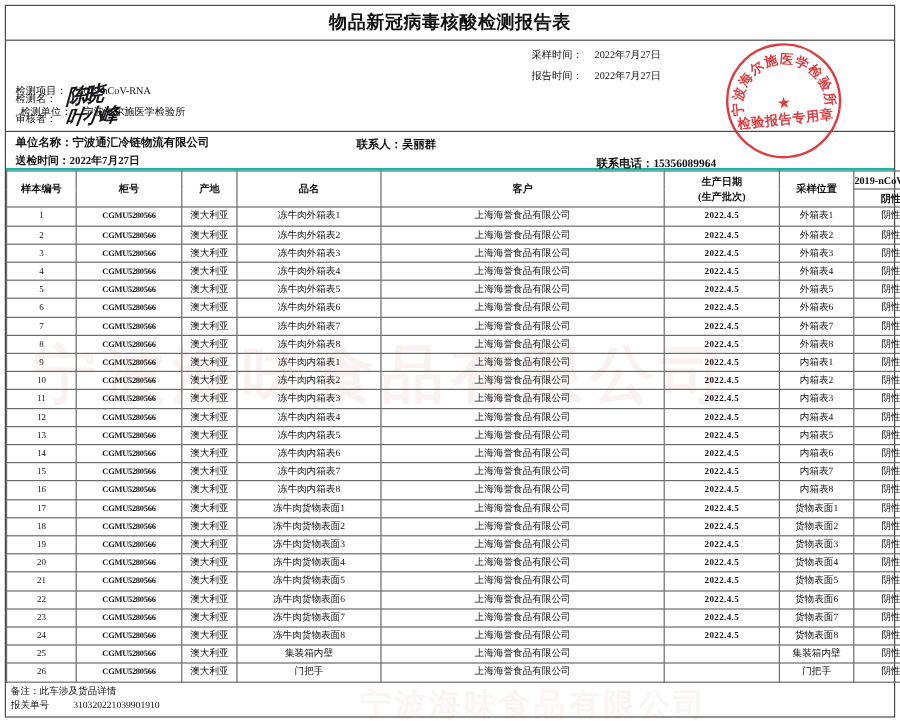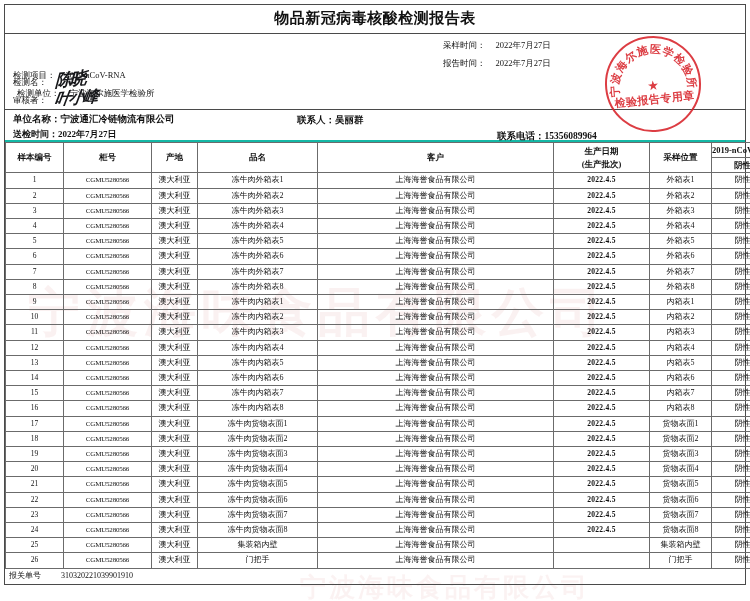--- a/index.html
+++ b/index.html
@@ -179,21 +179,21 @@
   }
   table.main th {
     font-weight: bold;
     font-size: 8.5px;
   }
   table.main th.hdr-tall {
     height: 28px;
     line-height: 13px;
   }
   table.main td.num { font-size: 7.5px; }
-  table.main td.cont { font-size: 7px; letter-spacing: -0.2px; }
+  table.main td.cont { font-size: 7px; letter-spacing: -0.2px; font-weight: bold; }
   table.main td.date { font-size: 7.5px; letter-spacing: 0.3px; font-weight: bold; }
 
   .col-a { width: 58px; }
   .col-b { width: 88px; }
   .col-c { width: 46px; }
   .col-d { width: 120px; }
   .col-e { width: 236px; }
   .col-f { width: 96px; }
   .col-g { width: 62px; }
   .col-h { width: 62px; }
@@ -571,19 +571,22 @@
             <td class="date"></td>
             <td>门把手</td>
             <td>阴性</td>
           </tr>
         </tbody>
     </table>
 
 
     <div class="footer-rest">
       <div class="fr-line">
+        <span>备注：</span><span>此车涉及货品详情</span>
+      </div>
+      <div class="fr-line">
         <span class="fr-label">报关单号</span><span class="fr-val">310320221039901910</span>
       </div>
 
     </div>
 
   </div>
 </div>
 
 </body></html>

